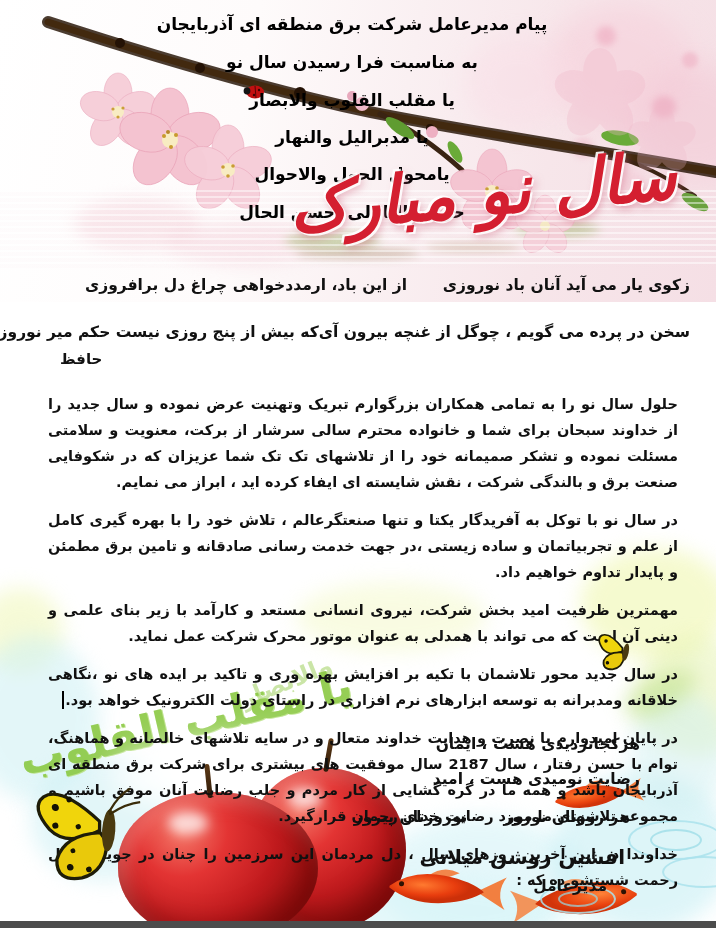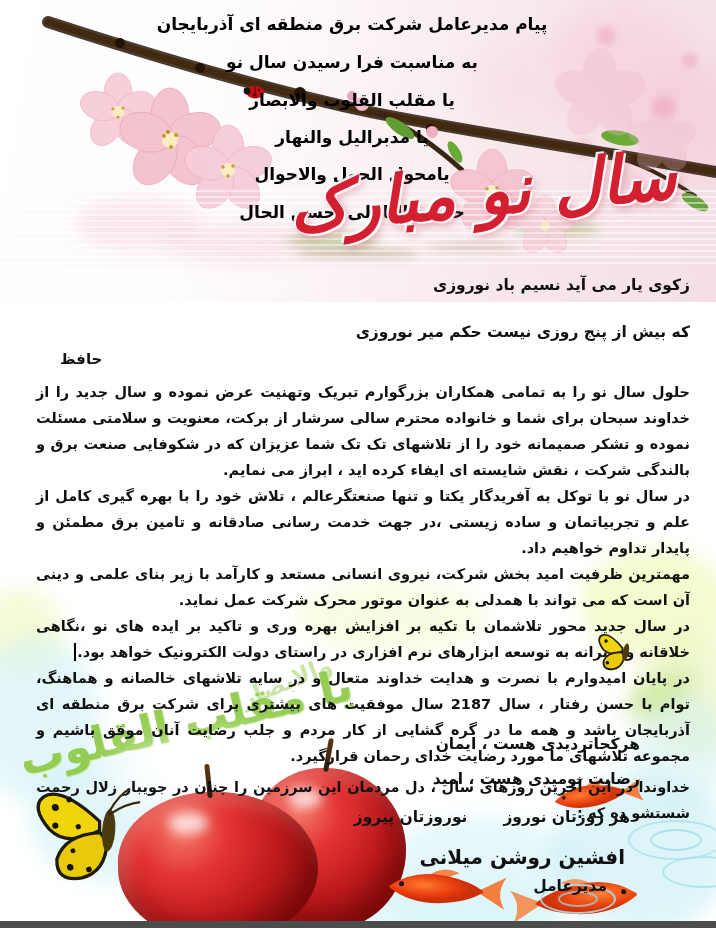--- a/index.html
+++ b/index.html
@@ -25,21 +25,21 @@
     text-shadow:0 0 2px #fff,2px 2px 0 rgba(255,255,255,.9),-2px -2px 0 rgba(255,255,255,.9),
       3px 4px 8px rgba(205,100,125,.55);
   }
   
   .poem-row{position:absolute;right:26px;left:85px;display:flex;justify-content:space-between;
     direction:rtl;font-weight:bold;font-size:15.5px;white-space:nowrap;z-index:3;}
   #poem-attr{position:absolute;left:60px;top:350px;font-weight:bold;font-size:15px;z-index:3;}
   
   #body-text{position:absolute;right:26px;left:36px;top:379px;z-index:3;
     font-size:14.5px;font-weight:bold;line-height:26px;text-align:justify;}
-  #body-text p{margin:0;}
+  #body-text p{margin:12px;}
   #body-text p.gap{margin-top:5px;}
   .caret{display:inline-block;width:2px;height:18px;background:#000;vertical-align:-4px;margin-right:1px;}
   
   .bless{position:absolute;display:flex;direction:rtl;font-weight:bold;font-size:15.5px;
     white-space:nowrap;z-index:3;}
   #bless-1{top:735px;right:76px;gap:30px;}
   #bless-2{top:770px;right:76px;gap:32px;}
   #closing-row{top:808px;right:86px;gap:36px;}
   #sig-name{position:absolute;top:845px;right:91px;font-weight:bold;font-size:20px;z-index:3;}
   #sig-role{position:absolute;top:877px;right:109px;font-weight:bold;font-size:15.5px;z-index:3;}
@@ -197,23 +197,25 @@
     <div class="hdr" style="top:52px;">به مناسبت فرا رسیدن سال نو</div>
     <div class="hdr" style="top:90px;">یا مقلب القلوب والابصار</div>
     <div class="hdr" style="top:127px;">یا مدبرالیل والنهار</div>
     <div class="hdr" style="top:164px;">یامحول الحول والاحوال</div>
     <div class="hdr" style="top:202px;">حول حالنا الی احسن الحال</div>
 
     <div id="callig-red">سال نو مبارک</div>
   </div>
 
   <div class="poem-row" style="top:276px;">
-    <span>زکوی یار می آید نسیم باد نوروزی</span>
+    <span>زکوی یار می آید آنان باد نوروزی</span>
+    <span>از این باد، ارمددخواهی چراغ دل برافروزی</span>
   </div>
   <div class="poem-row" style="top:323px;">
+    <span>سخن در پرده می گویم ، چوگل از غنچه بیرون آی</span>
     <span>که بیش از پنج روزی نیست حکم میر نوروزی</span>
   </div>
   <div id="poem-attr">حافظ</div>
 
   <div id="body-text">
     <p><span>حلول سال نو را به تمامی همکاران بزرگوارم تبریک وتهنیت عرض نموده و سال جدید را از خداوند سبحان برای شما و خانواده محترم سالی سرشار از برکت، معنویت و سلامتی مسئلت نموده و تشکر صمیمانه خود را از تلاشهای تک تک شما عزیزان که در شکوفایی صنعت برق و بالندگی شرکت ، نقش شایسته ای ایفاء کرده اید ، ابراز می نمایم.</span></p>
     <p><span>در سال نو با توکل به آفریدگار یکتا و تنها صنعتگرعالم ، تلاش خود را با بهره گیری کامل از علم و تجربیاتمان و ساده زیستی ،در جهت خدمت رسانی صادقانه و تامین برق مطمئن و پایدار تداوم خواهیم داد.</span></p>
     <p><span>مهمترین ظرفیت امید بخش شرکت، نیروی انسانی مستعد و کارآمد با زیر بنای علمی و دینی آن است که می تواند با همدلی به عنوان موتور محرک شرکت عمل نماید.</span></p>
     <p><span>در سال جدید محور تلاشمان با تکیه بر افزایش بهره وری و تاکید بر ایده های نو ،نگاهی خلاقانه ومدبرانه به توسعه ابزارهای نرم افزاری در راستای دولت الکترونیک خواهد بود.</span><span class="caret"></span></p>
     <p><span>در پایان امیدوارم با نصرت و هدایت خداوند متعال و در سایه تلاشهای خالصانه و هماهنگ، توام با حسن رفتار ، سال 2187 سال موفقیت های بیشتری برای شرکت برق منطقه ای آذربایجان باشد و همه ما در گره گشایی از کار مردم و جلب رضایت آنان موفق باشیم و مجموعه تلاشهای ما مورد رضایت خدای رحمان قرارگیرد.</span></p>

